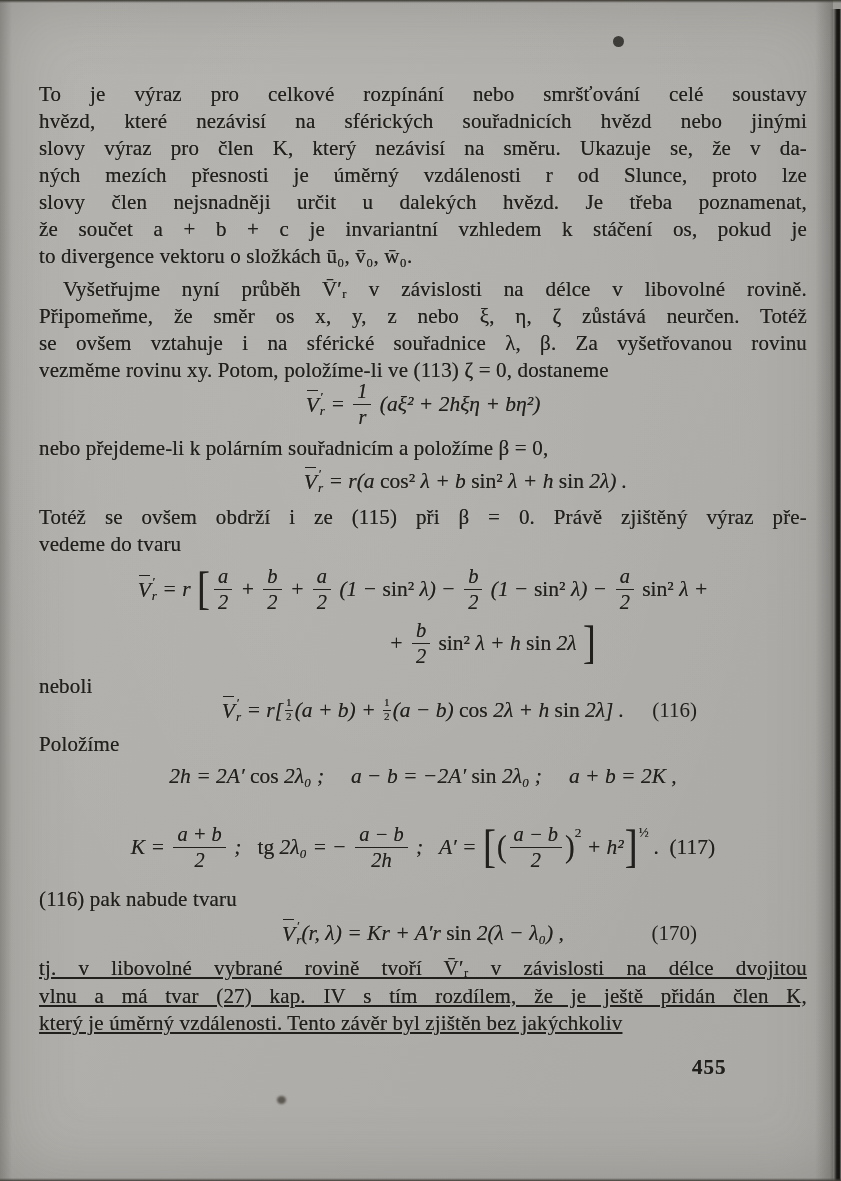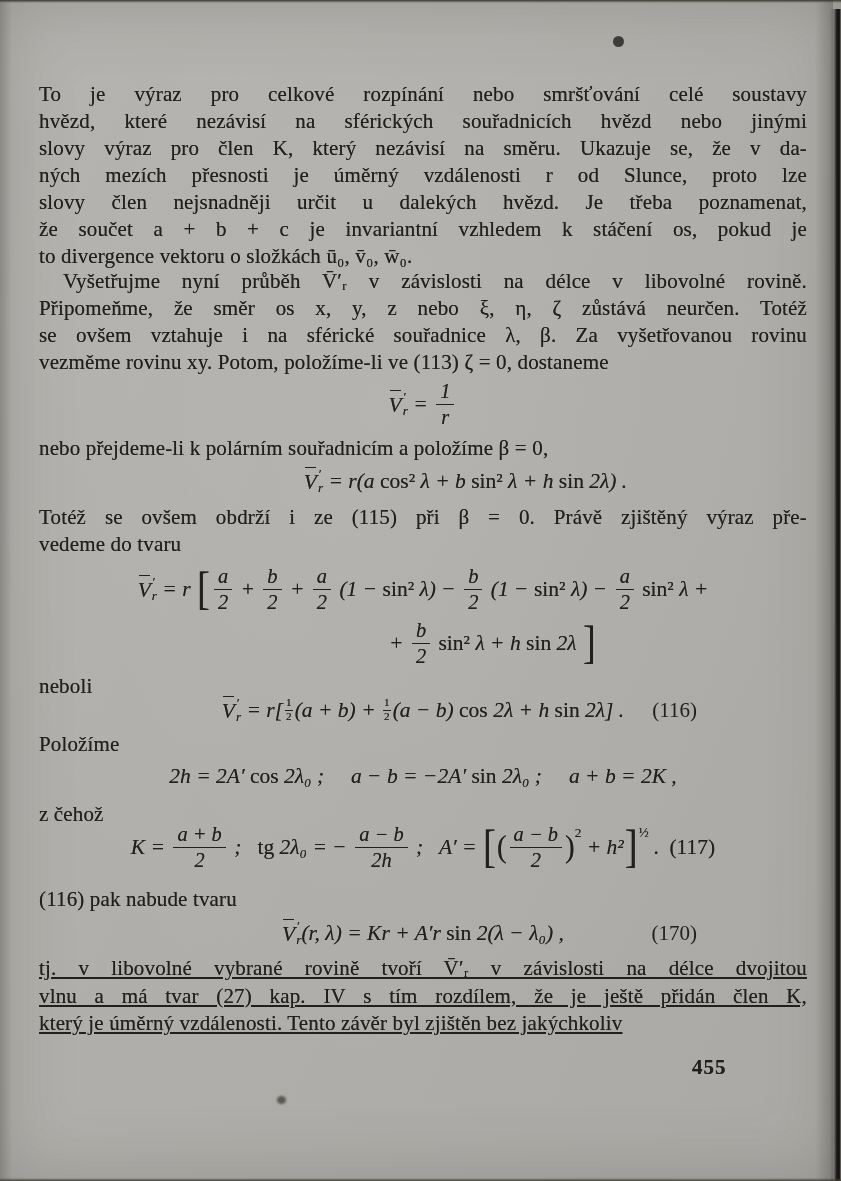--- a/index.html
+++ b/index.html
@@ -29,21 +29,21 @@
   .speck-1 { position:absolute; left:613px; top:36px; width:11px; height:11px;
              background:#3e3c38; border-radius:50%; filter:blur(0.4px); }
   .speck-2 { position:absolute; left:277px; top:1096px; width:9px; height:8px;
              background:#5b5751; border-radius:50%; filter:blur(0.8px); }
   
   .blk { position:absolute; left:39px; width:768px; }
   .para { font-size:21px; line-height:27px; letter-spacing:0.15px;
           text-shadow:0 0 0.5px rgba(33,32,29,0.65); }
   .para .tline { text-align:justify; text-align-last:justify; white-space:normal; }
   .para .tline:last-child { text-align-last:left; }
-  .para.indent .tline:first-child { text-indent:24px; }
+  .para.indent .tline:first-child { text-indent:24px;margin-top:8px; }
   .para.lh275 { line-height:27.5px;text-decoration:underline; }
   
   .eqrow { position:absolute; left:39px; width:768px; display:flex;
            align-items:center; justify-content:center; }
   .eq { display:flex; align-items:center; justify-content:center;
         font-size:21.5px; text-shadow:0 0 0.5px rgba(33,32,29,0.6); }
   .eq span { white-space:pre; }
   .tk.it { font-style:italic; }
   .tk.rm { font-style:normal; }
   .frac { display:inline-flex; flex-direction:column; align-items:center;
@@ -98,20 +98,21 @@
       <div class="tline">Připomeňme, že směr os x, y, z nebo ξ, η, ζ zůstává neurčen. Totéž</div>
       <div class="tline">se ovšem vztahuje i na sférické souřadnice λ, β. Za vyšetřovanou rovinu</div>
       <div class="tline">vezměme rovinu xy. Potom, položíme-li ve (113) ζ = 0, dostaneme</div>
     </div>
 
   <div class="eqrow" style="top:376px; height:56px">
     <span class="eq">
         <span class="vtok"><span class="vbase">V</span><span class="vsc"><span class="vsup">′</span><span class="vsub">r</span></span></span>
         <span class="tk it"> = </span>
         <span class="frac"><span class="num">1</span><span class="den">r</span></span>
+        <span class="tk it"> (aξ² + 2hξη + bη²)</span>
       </span>
   </div>
 
   <div class="blk para" style="top:435px">
       <div class="tline">nebo přejdeme-li k polárním souřadnicím a položíme β = 0,</div>
     </div>
 
   <div class="eqrow" style="top:462px; height:38px; padding-left:85px; box-sizing:border-box">
     <span class="eq">
         <span class="vtok"><span class="vbase">V</span><span class="vsc"><span class="vsup">′</span><span class="vsub">r</span></span></span>
@@ -193,23 +194,20 @@
   <div class="eqrow" style="top:759px; height:34px">
     <span class="eq">
         <span class="tk it">2h = 2A′ </span>
         <span class="tk rm">cos</span>
         <span class="tk it"> 2λ₀ ;  a − b = −2A′ </span>
         <span class="tk rm">sin</span>
         <span class="tk it"> 2λ₀ ;  a + b = 2K ,</span>
       </span>
   </div>
 
-  <div class="blk para" style="top:801px">
-      <div class="tline">z čehož</div>
-    </div>
 
   <div class="eqrow" style="top:818px; height:58px">
     <span class="eq">
         <span class="tk it">K = </span>
         <span class="frac"><span class="num">a + b</span><span class="den">2</span></span>
         <span class="tk it"> ;  </span>
         <span class="tk rm">tg</span>
         <span class="tk it"> 2λ₀ = − </span>
         <span class="frac"><span class="num">a − b</span><span class="den">2h</span></span>
         <span class="tk it"> ;  A′ = </span>

